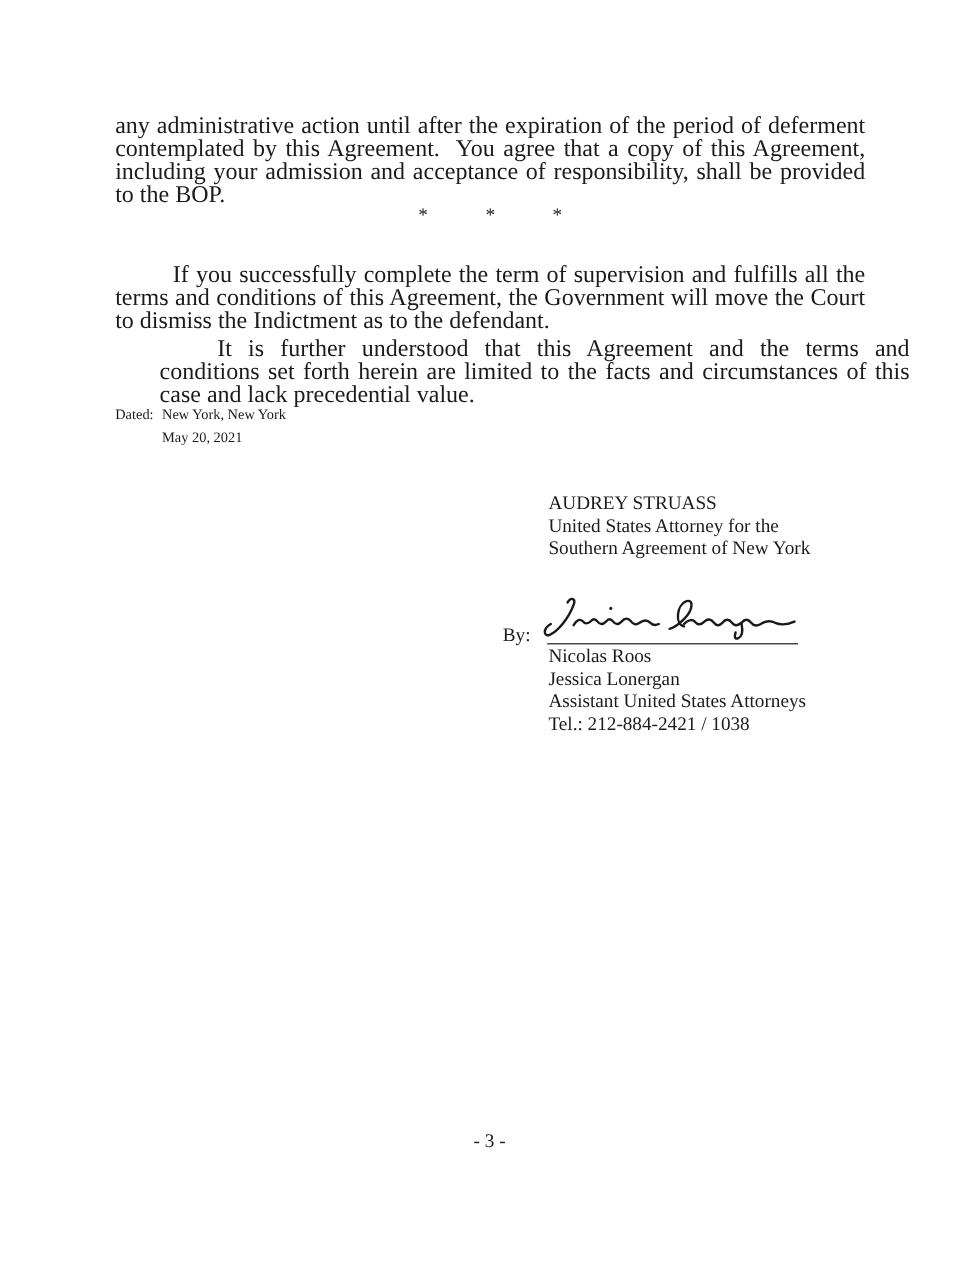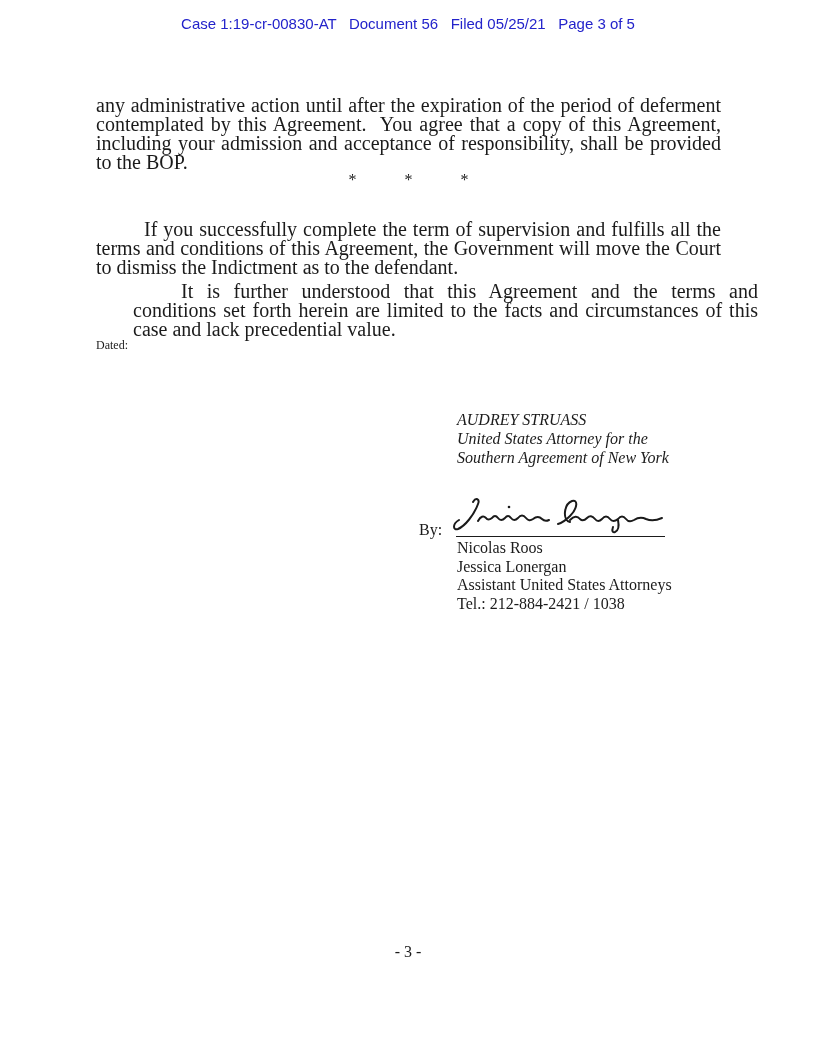--- a/index.html
+++ b/index.html
@@ -58,21 +58,20 @@
     align-items: flex-start;
     gap: 7px;
   }
   .dated-lines { display: flex; flex-direction: column; }
   .attorney {
     position: absolute;
     top: 410px;
     left: 457px;
     font-size: 16px;
     line-height: 19px;
-    font-style: italic;
   }
   .by-label {
     position: absolute;
     top: 520px;
     left: 419px;
     font-size: 16px;
     line-height: 19px;
   }
   .signature {
     position: absolute;
@@ -102,32 +101,35 @@
     right: 0;
     text-align: center;
     font-size: 16px;
   }
 </style>
 </head>
 <body>
 
 <div class="page">
 
-  <div class="case-header">Case 1:19-cr-00830-AT   Document 56   Filed 05/25/21   Page 3 of 5</div>
 
   <p class="para p1">any administrative action until after the expiration of the period of deferment contemplated by this Agreement.&nbsp; You agree that a copy of this Agreement, including your admission and acceptance of responsibility, shall be provided to the BOP.</p>
 
   <div class="stars">*   *   *</div>
 
   <p class="para p2">If you successfully complete the term of supervision and fulfills all the terms and conditions of this Agreement, the Government will move the Court to dismiss the Indictment as to the defendant.</p>
 
   <p class="para p3">It is further understood that this Agreement and the terms and conditions set forth herein are limited to the facts and circumstances of this case and lack precedential value.</p>
 
   <div class="dated">
     <span>Dated:</span>
+    <span class="dated-lines">
+      <span>New York, New York</span>
+      <span>May 20, 2021</span>
+    </span>
   </div>
 
   <div class="attorney">
     <div>AUDREY STRUASS</div>
     <div>United States Attorney for the</div>
     <div>Southern Agreement of New York</div>
   </div>
 
   <div class="by-label">By:</div>
 

